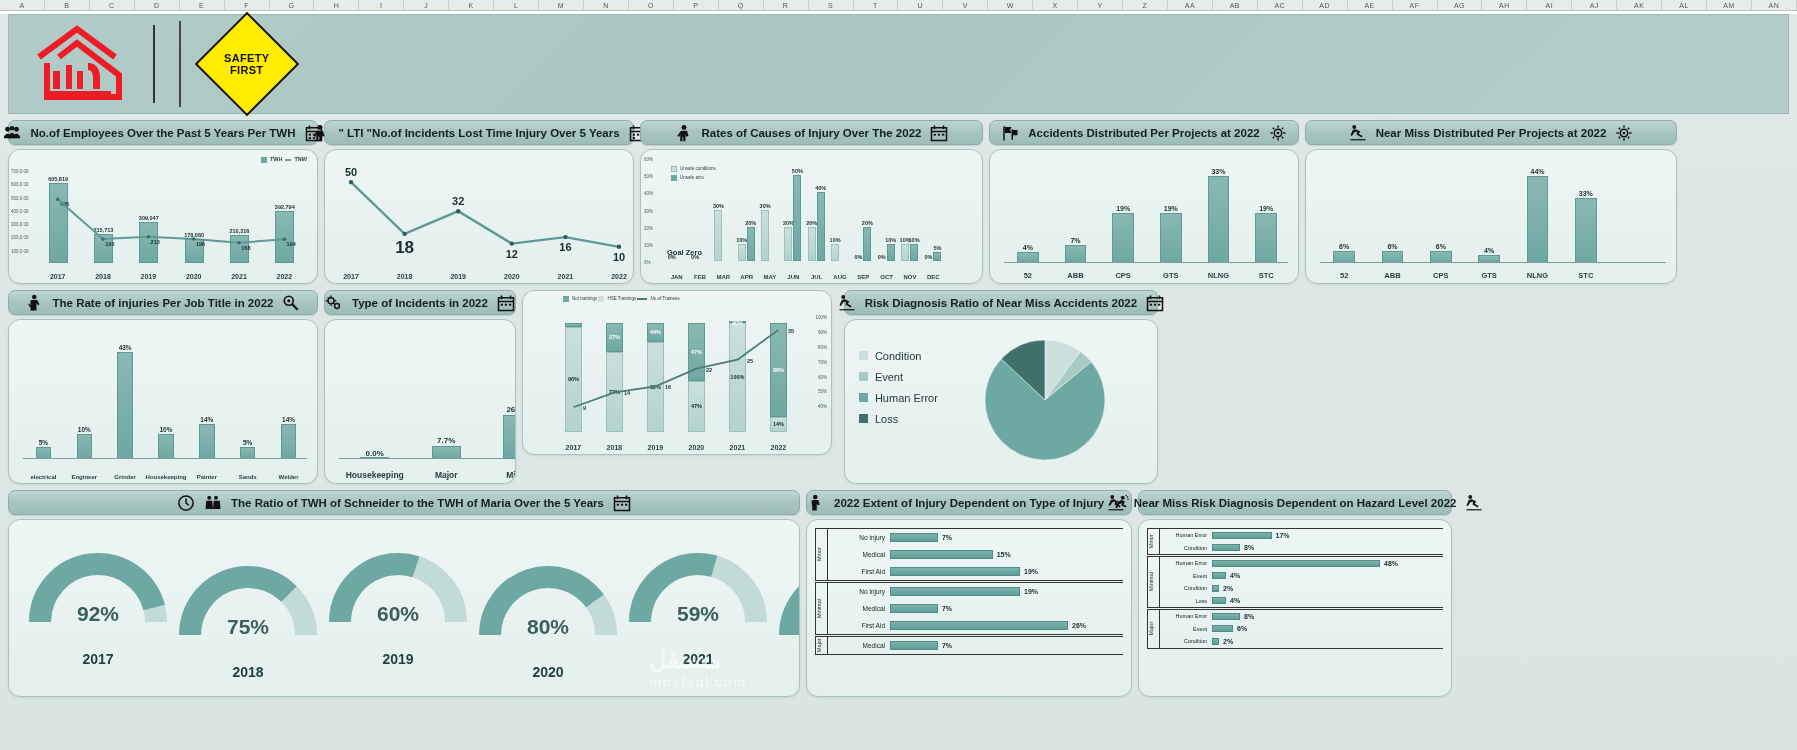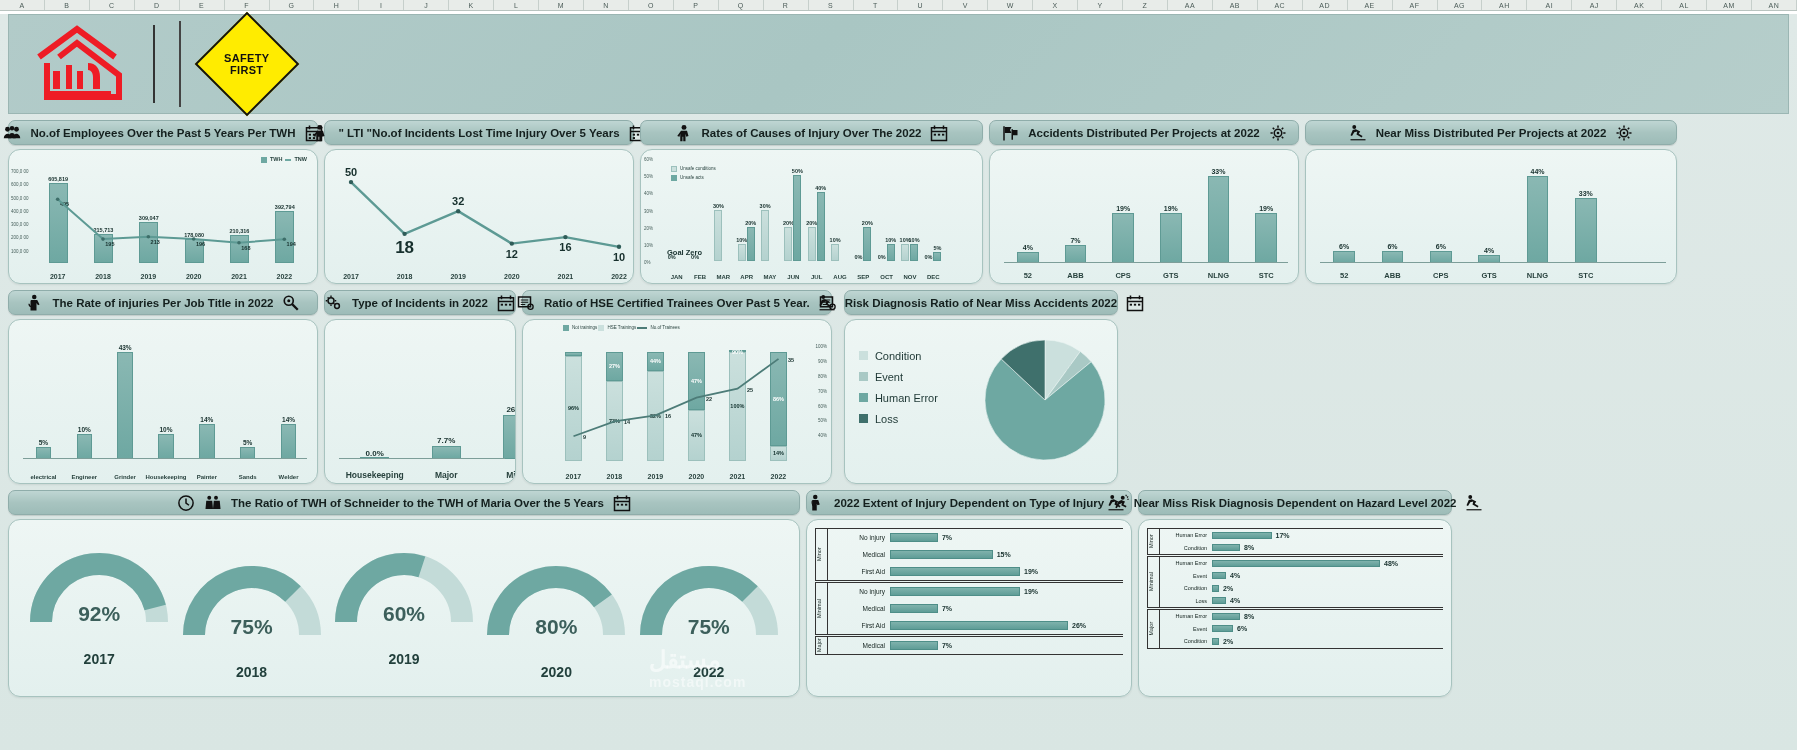--- a/index.html
+++ b/index.html
@@ -583,41 +583,20 @@
             <div class="xlbl" style="left: 81.5px; width: 79.5px; font-size: 8.5px;">Major</div>
             <div class="bar" style="left: 178.45px; width: 28.6px; height: 44.4597px; bottom: 24px;"></div>
             <div class="vlbl" style="left: 166.45px; width: 52.6px; bottom: 69.4597px; font-size: 8px;">26.9%</div>
             <div class="xlbl" style="left: 153px; width: 79.5px; font-size: 8.5px;">Minor</div>
             <div class="axisline" style="left: 14px; right: 10px; bottom: 24px; height: 1px;"></div>
           </div>
       </div>
     </div>
 
     <div class="col" style="width:310px">
-      <div class="hdr">
-        <span class="ic">
-            <svg viewBox="0 0 24 24">
-              <rect x="2" y="4" width="16" height="13" fill="none" stroke="#111" stroke-width="2"></rect>
-              <g stroke="#111" stroke-width="1.4">
-                <path d="M5 8h10M5 11h10M5 14h6"></path>
-              </g>
-              <circle cx="18" cy="17" r="3.5" fill="none" stroke="#111" stroke-width="1.8"></circle>
-            </svg>
-          </span>
-        <span class="hdr-title">Ratio of HSE Certified Trainees Over Past 5 Year.</span>
-        <span class="ic">
-            <svg viewBox="0 0 24 24">
-              <rect x="2" y="4" width="16" height="13" fill="none" stroke="#111" stroke-width="2"></rect>
-              <g stroke="#111" stroke-width="1.4">
-                <path d="M5 8h10M5 11h10M5 14h6"></path>
-              </g>
-              <circle cx="18" cy="17" r="3.5" fill="none" stroke="#111" stroke-width="1.8"></circle>
-            </svg>
-          </span>
-      </div>
       <div class="card">
         <div class="plot" id="c-train">
             <div class="bar lite" style="left: 41.89px; width: 17.22px; height: 105.101px; bottom: 22px;"></div>
             <div class="bar" style="left: 41.89px; width: 17.22px; height: 4.3792px; bottom: 127.101px;"></div>
             <div class="vlbl" style="left: 41.89px; width: 17.22px; bottom: 71.5504px; font-size: 5.5px; color: rgb(16, 48, 44);">96%</div>
             <div class="vlbl" style="left: 60.11px; width: 20px; top: 114.225px; font-size: 5.5px; text-align: left;">9</div>
             <div class="xlbl" style="left: 30px; width: 41px; font-size: 7px;">2017</div>
             <div class="bar lite" style="left: 82.89px; width: 17.22px; height: 79.9204px; bottom: 22px;"></div>
             <div class="bar" style="left: 82.89px; width: 17.22px; height: 29.5596px; bottom: 101.92px;"></div>
             <div class="vlbl" style="left: 82.89px; width: 17.22px; bottom: 58.9602px; font-size: 5.5px; color: rgb(16, 48, 44);">73%</div>
@@ -659,21 +638,21 @@
             <div class="yaxis-lbl" style="right: 4px; top: 98.375px;">50%</div>
             <div class="yaxis-lbl" style="right: 4px; top: 113.25px;">40%</div>
             <div class="legend" style="left: 40px; top: 5px; font-size: 4.5px;"><i style="background:#6ea8a2"></i>Not trainings <i style="background:#cbe0dd"></i>HSE Trainings <i style="background:#4d7c78;height:2px;width:10px"></i>No.of Trainees</div>
           </div>
       </div>
     </div>
 
     <div class="col">
     </div>
 
-    <div class="col" style="width:274px">
+    <div class="col" style="width:314px">
       <div class="hdr">
         <span class="ic">
             <svg viewBox="0 0 24 24">
               <circle cx="7" cy="4" r="2.6" fill="#111"></circle>
               <path d="M9 7l6 3-2 3 5 3-1 2-7-4 1-4-4 1-3 5-2-1 3-7z" fill="#111"></path>
               <path d="M2 21h20" stroke="#111" stroke-width="1.6"></path>
             </svg>
           </span>
         <span class="hdr-title">Risk Diagnosis Ratio of Near Miss Accidents 2022</span>
         <span class="ic">
@@ -767,20 +746,27 @@
                 </svg><div class="num">60%</div></div>
               <div class="gyear">2019</div>
             </div>
             <div style="text-align: center; margin-top: 26px;">
               <div class="gauge"><svg width="150" height="92">
                   <path d="M17 72 A58 58 0 0 1 133 71.99999999999999" fill="none" stroke="#c3dbd8" stroke-width="22"></path>
                   <path d="M17 72 A58 58 0 0 1 121.92298567374695 37.908455367036545" fill="none" stroke="#6ea8a2" stroke-width="22"></path>
                 </svg><div class="num">80%</div></div>
               <div class="gyear">2020</div>
             </div>
+            <div style="text-align: center;">
+              <div class="gauge"><svg width="150" height="92">
+                  <path d="M17 72 A58 58 0 0 1 133 71.99999999999999" fill="none" stroke="#c3dbd8" stroke-width="22"></path>
+                  <path d="M17 72 A58 58 0 0 1 91.1814841502753 16.302966230737304" fill="none" stroke="#6ea8a2" stroke-width="22"></path>
+                </svg><div class="num">59%</div></div>
+              <div class="gyear">2021</div>
+            </div>
             <div style="text-align: center; margin-top: 26px;">
               <div class="gauge"><svg width="150" height="92">
                   <path d="M17 72 A58 58 0 0 1 133 71.99999999999999" fill="none" stroke="#c3dbd8" stroke-width="22"></path>
                   <path d="M17 72 A58 58 0 0 1 116.01219330881975 30.987806691180232" fill="none" stroke="#6ea8a2" stroke-width="22"></path>
                 </svg><div class="num">75%</div></div>
               <div class="gyear">2022</div>
             </div>
           </div>
         <div class="wm">
           <span>مستقل</span>

